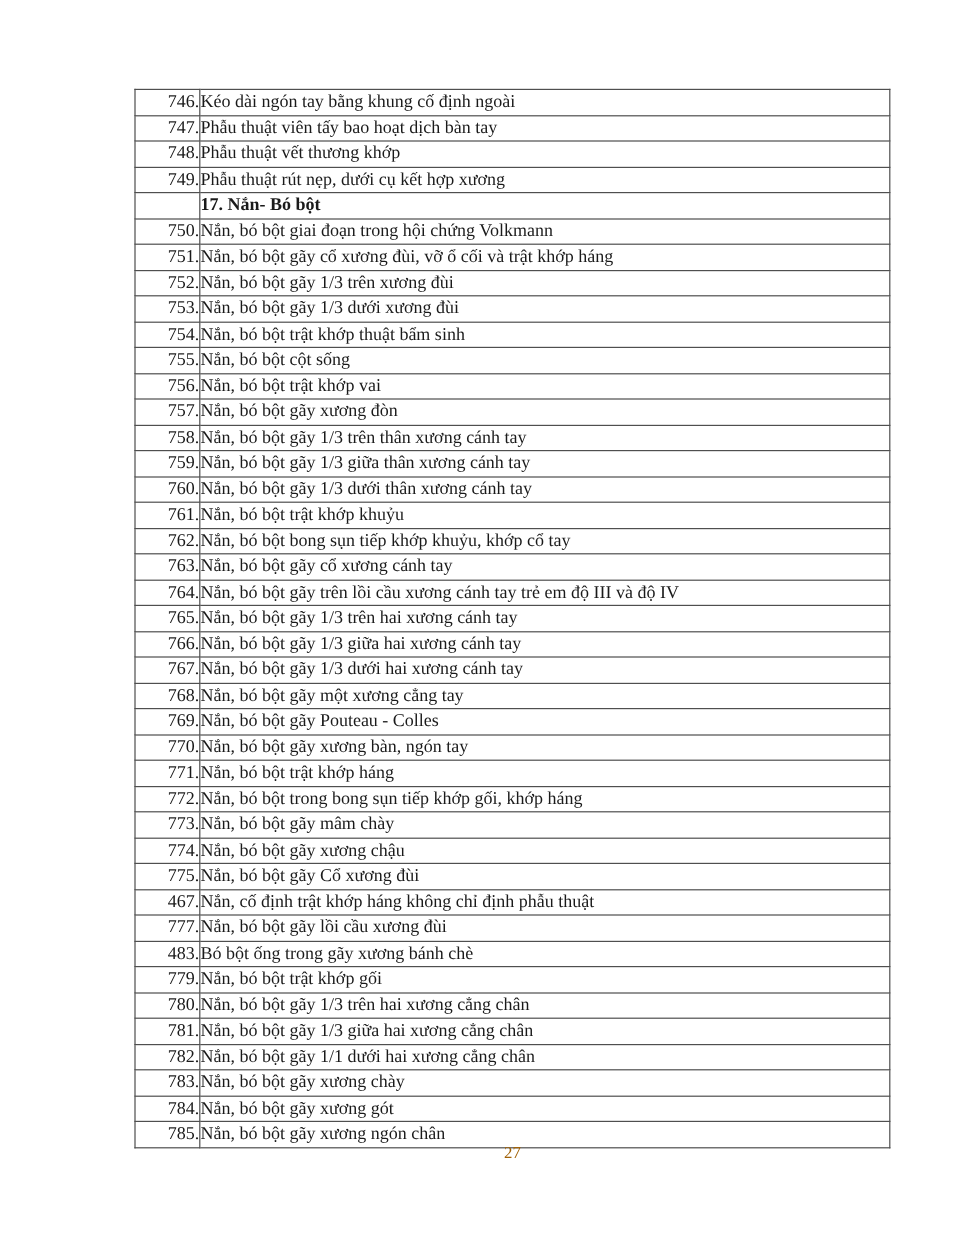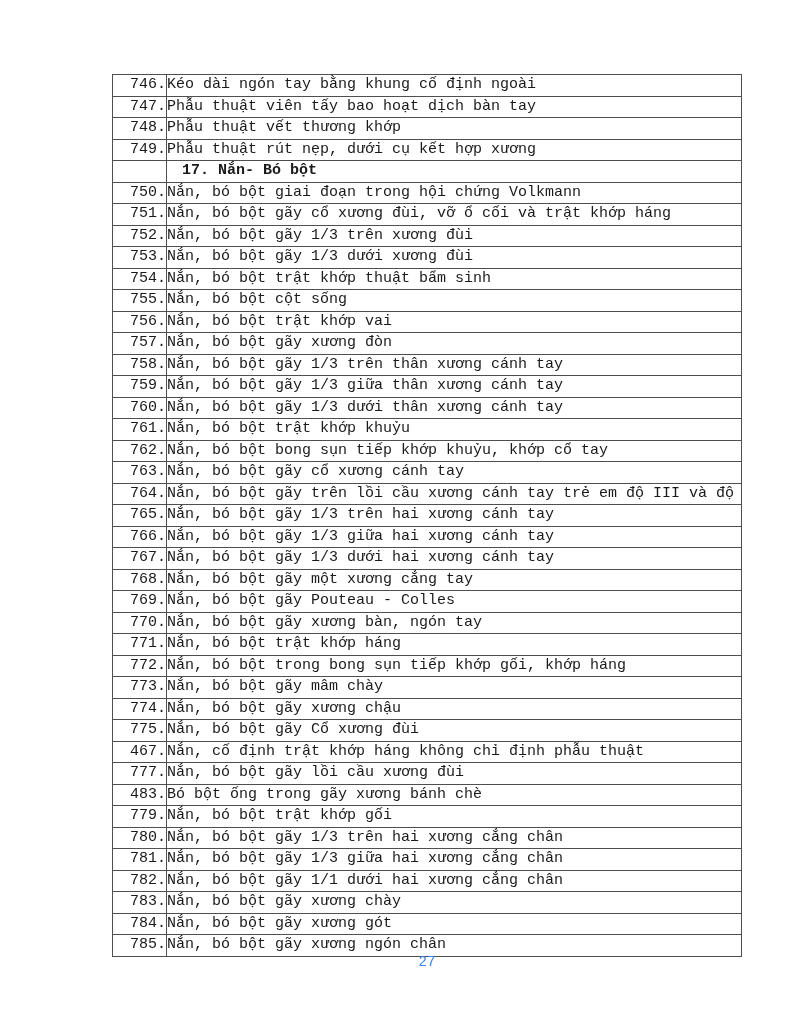--- a/index.html
+++ b/index.html
@@ -5,21 +5,21 @@
   html, body {
     margin: 0;
     padding: 0;
     background: #ffffff;
   }
   .page {
     position: relative;
     width: 800px;
     height: 1035px;
     background: #ffffff;
-    font-family: Liberation Mono, monospace;
+    font-family: Liberation Serif, serif;
     color: #1a1a1a;
     overflow: hidden;
   }
   table.proc-table {
     position: absolute;
     left: 112px;
     top: 74px;
     width: 630px;
     border-collapse: collapse;
     table-layout: fixed;
@@ -37,30 +37,29 @@
   td.num-cell {
     width: 54px;
     text-align: right;
     padding-right: 5px;
   }
   td.text-cell {
     padding-left: 7px;
   }
   tr.section-row td.text-cell {
     font-weight: bold;
-    padding-left: 15px;
   }
   .page-footer {
     position: absolute;
     left: 112px;
     top: 954px;
     width: 630px;
     text-align: center;
     font-size: 14px;
-    color: #3b82f6;
+    color: #a16207;
   }
 </style>
 </head>
 <body>
 
 <div class="page">
 
   <table class="proc-table">
     <colgroup>
       <col style="width:54px">

